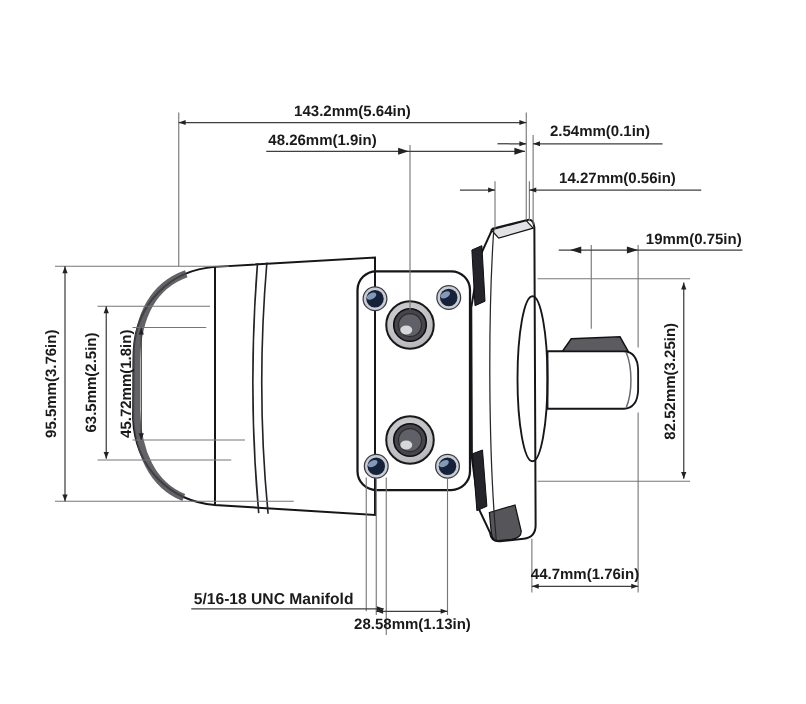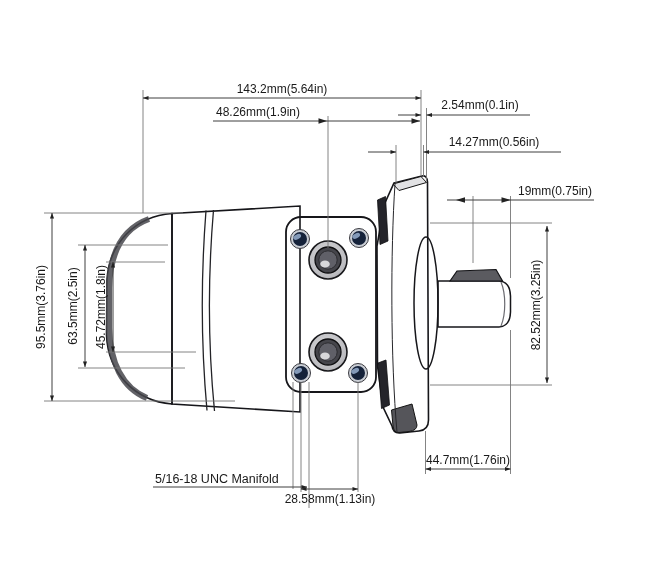--- a/index.html
+++ b/index.html
@@ -1,17 +1,17 @@
 <!DOCTYPE html>
 <html><head>
 <meta charset="utf-8">
 <style>
   html,body{margin:0;padding:0;background:#ffffff;}
   .canvas{position:relative;width:594px;height:563px;background:#ffffff;overflow:hidden;
-          font-family:"Liberation Sans", sans-serif;}
+          font-family:"Liberation Sans", sans-serif;font-weight:bold;}
   svg{display:block;}
   .dim-text{font-family:"Liberation Sans", sans-serif;font-size:12px;fill:#1a1a1a;}
   .note-text{font-family:"Liberation Sans", sans-serif;font-size:12.5px;fill:#1a1a1a;}
   .ext{stroke:#767676;stroke-width:0.9;fill:none;}
   .dim{stroke:#3f3f3f;stroke-width:1;fill:none;}
   .arrow{fill:#222222;stroke:none;}
   .outline{stroke:#16161a;fill:none;}
 </style>
 </head>
 <body>

